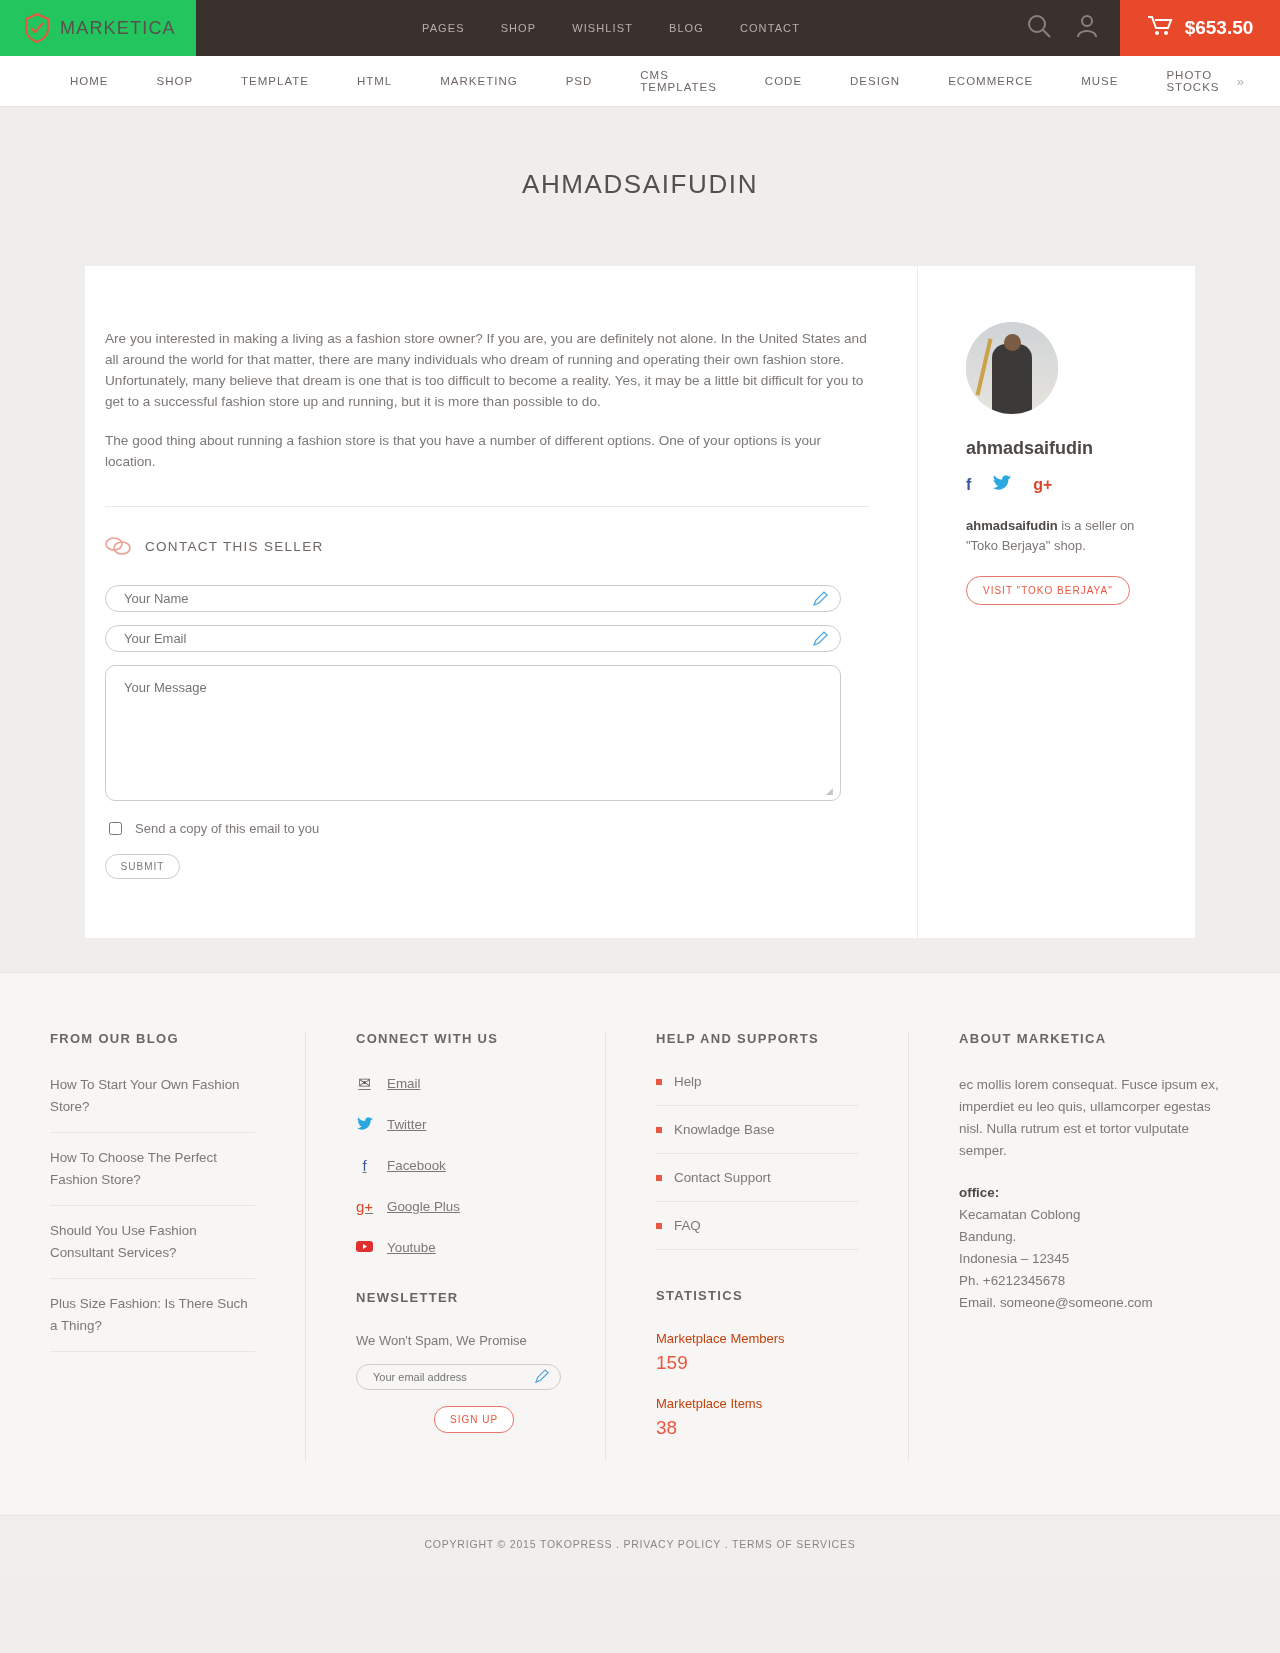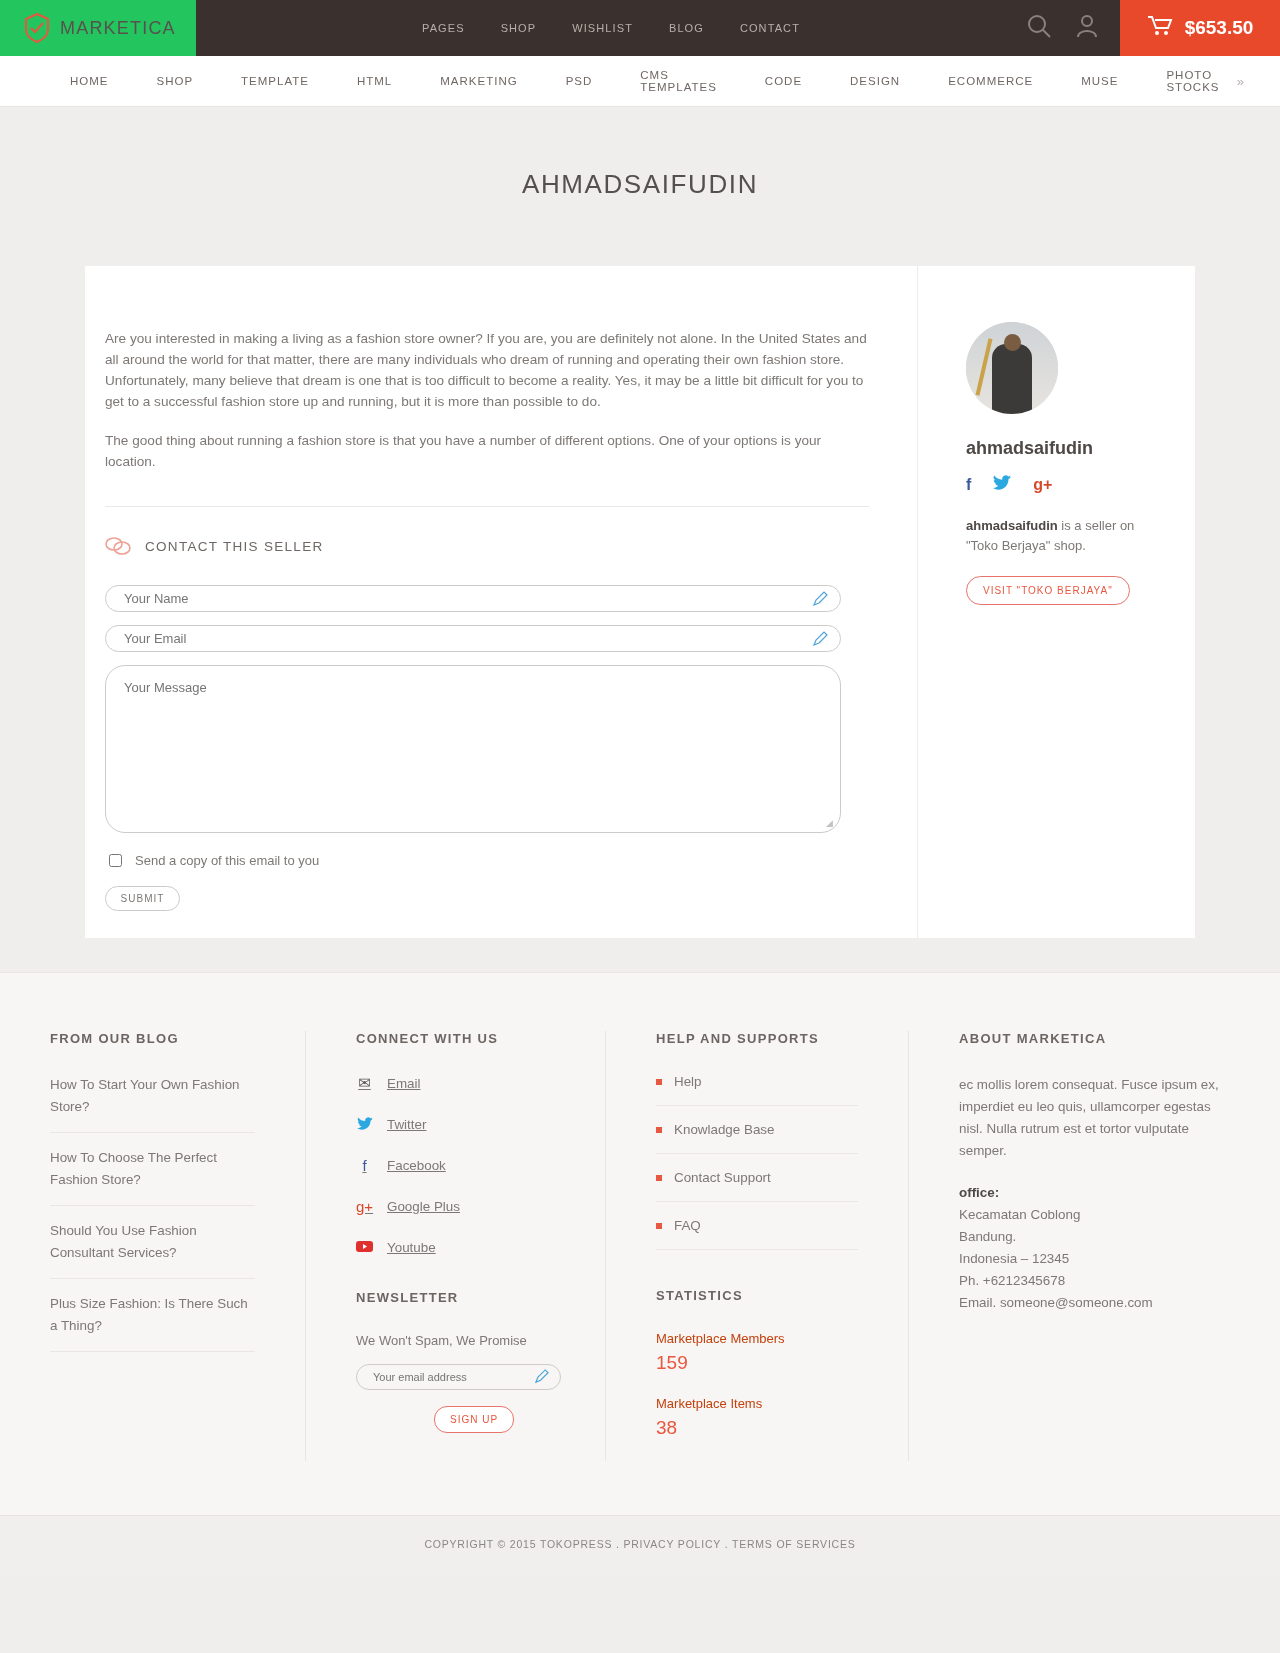--- a/index.html
+++ b/index.html
@@ -162,23 +162,23 @@
   .field input {
     border:none; outline:none;
     font-size:13px;
     color:#a9a5a2;
     width:100%;
     background:transparent;
     font-family:"Liberation Sans", sans-serif;
   }
   .field .pen { position:absolute; right:12px; top:5px; }
   .ta-wrap {
-    width:736px; height:168px;
+    width:736px; height:136px;
     border:1px solid #cfcbc8;
-    border-radius:20px;
+    border-radius:10px;
     margin-top:12px;
     padding:12px 16px;
     position:relative;
   }
   .ta-wrap textarea {
     width:100%; height:100%;
     border:none; outline:none; resize:none;
     font-size:13px; color:#a9a5a2;
     font-family:"Liberation Sans", sans-serif;
     background:transparent;

